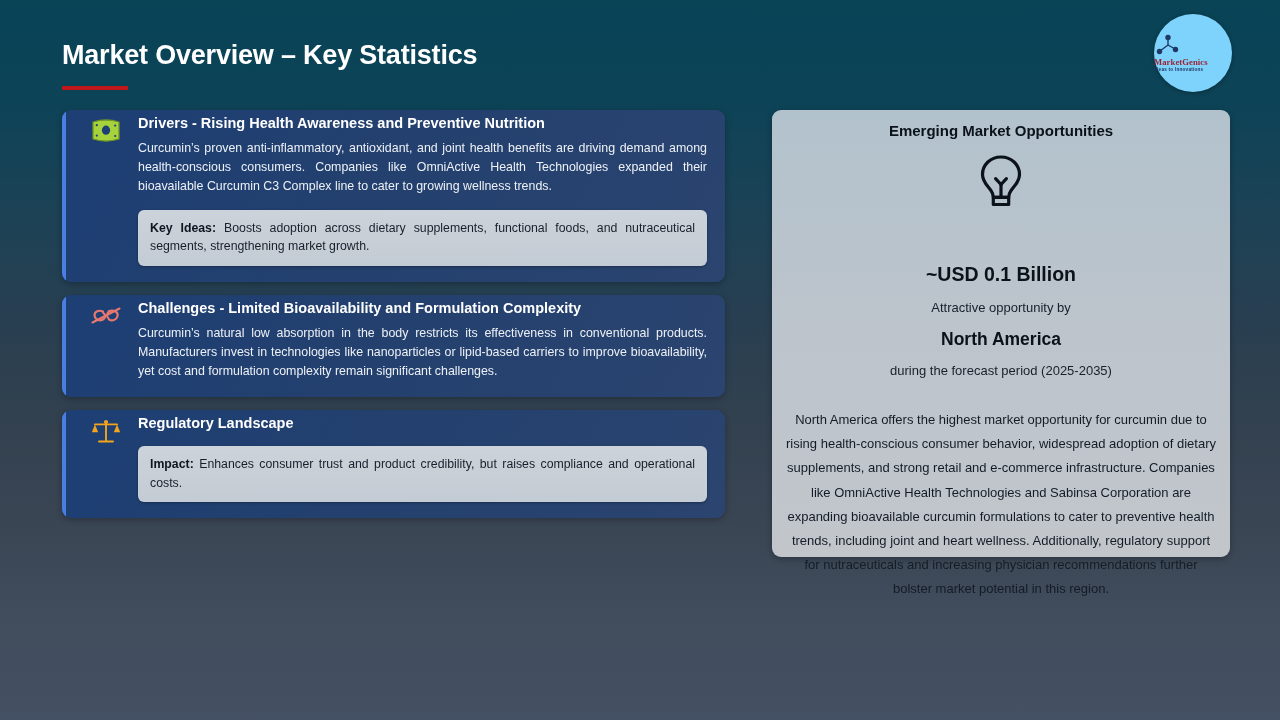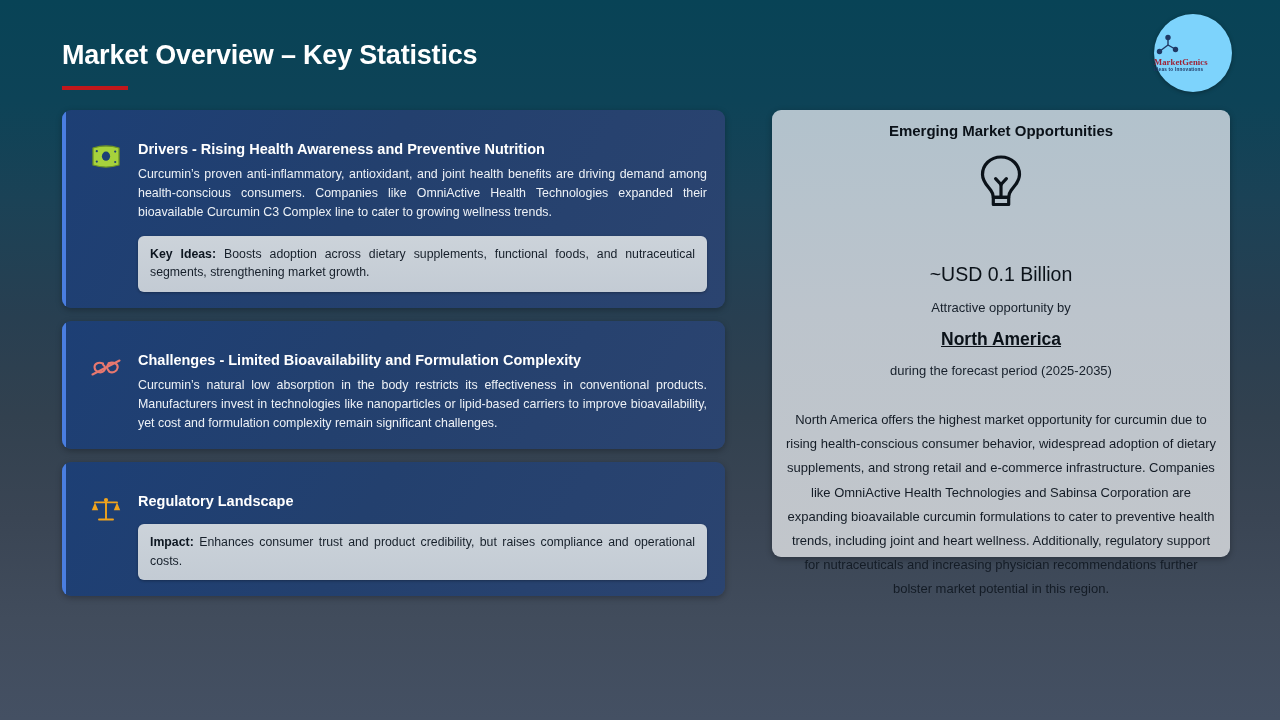--- a/index.html
+++ b/index.html
@@ -109,21 +109,21 @@
     left: 0;
     top: 0;
     bottom: 0;
     width: 4px;
     background: #4a7ee0;
     border-top-left-radius: 9px;
     border-bottom-left-radius: 9px;
   }
   .card-inner {
     display: flex;
-    padding: 30px 18px 16px 22px;
+    padding: 4px 18px 16px 22px;
   }
   .card-icon {
     flex: 0 0 auto;
     width: 44px;
     padding-top: 4px;
     display: flex;
     justify-content: center;
   }
   .card-body {
     flex: 1 1 auto;
@@ -186,37 +186,36 @@
     margin: 12px 0 0 0;
   }
   .panel-icon {
     display: flex;
     justify-content: center;
     margin-top: 14px;
   }
   .panel-value {
     text-align: center;
     font-size: 19.5px;
-    font-weight: normal;
+    font-weight: bold;
     color: #0b1219;
     margin-top: 48px;
   }
   .panel-sub {
     text-align: center;
     font-size: 13px;
     color: #17202b;
     margin-top: 14px;
   }
   .panel-region {
     text-align: center;
     font-size: 17.5px;
     font-weight: bold;
     color: #0b1219;
     margin-top: 14px;
-    text-decoration: underline;
   }
   .panel-period {
     text-align: center;
     font-size: 13px;
     color: #17202b;
     margin-top: 13px;
   }
   .panel-desc {
     margin: 30px 14px 0 14px;
     text-align: center;

